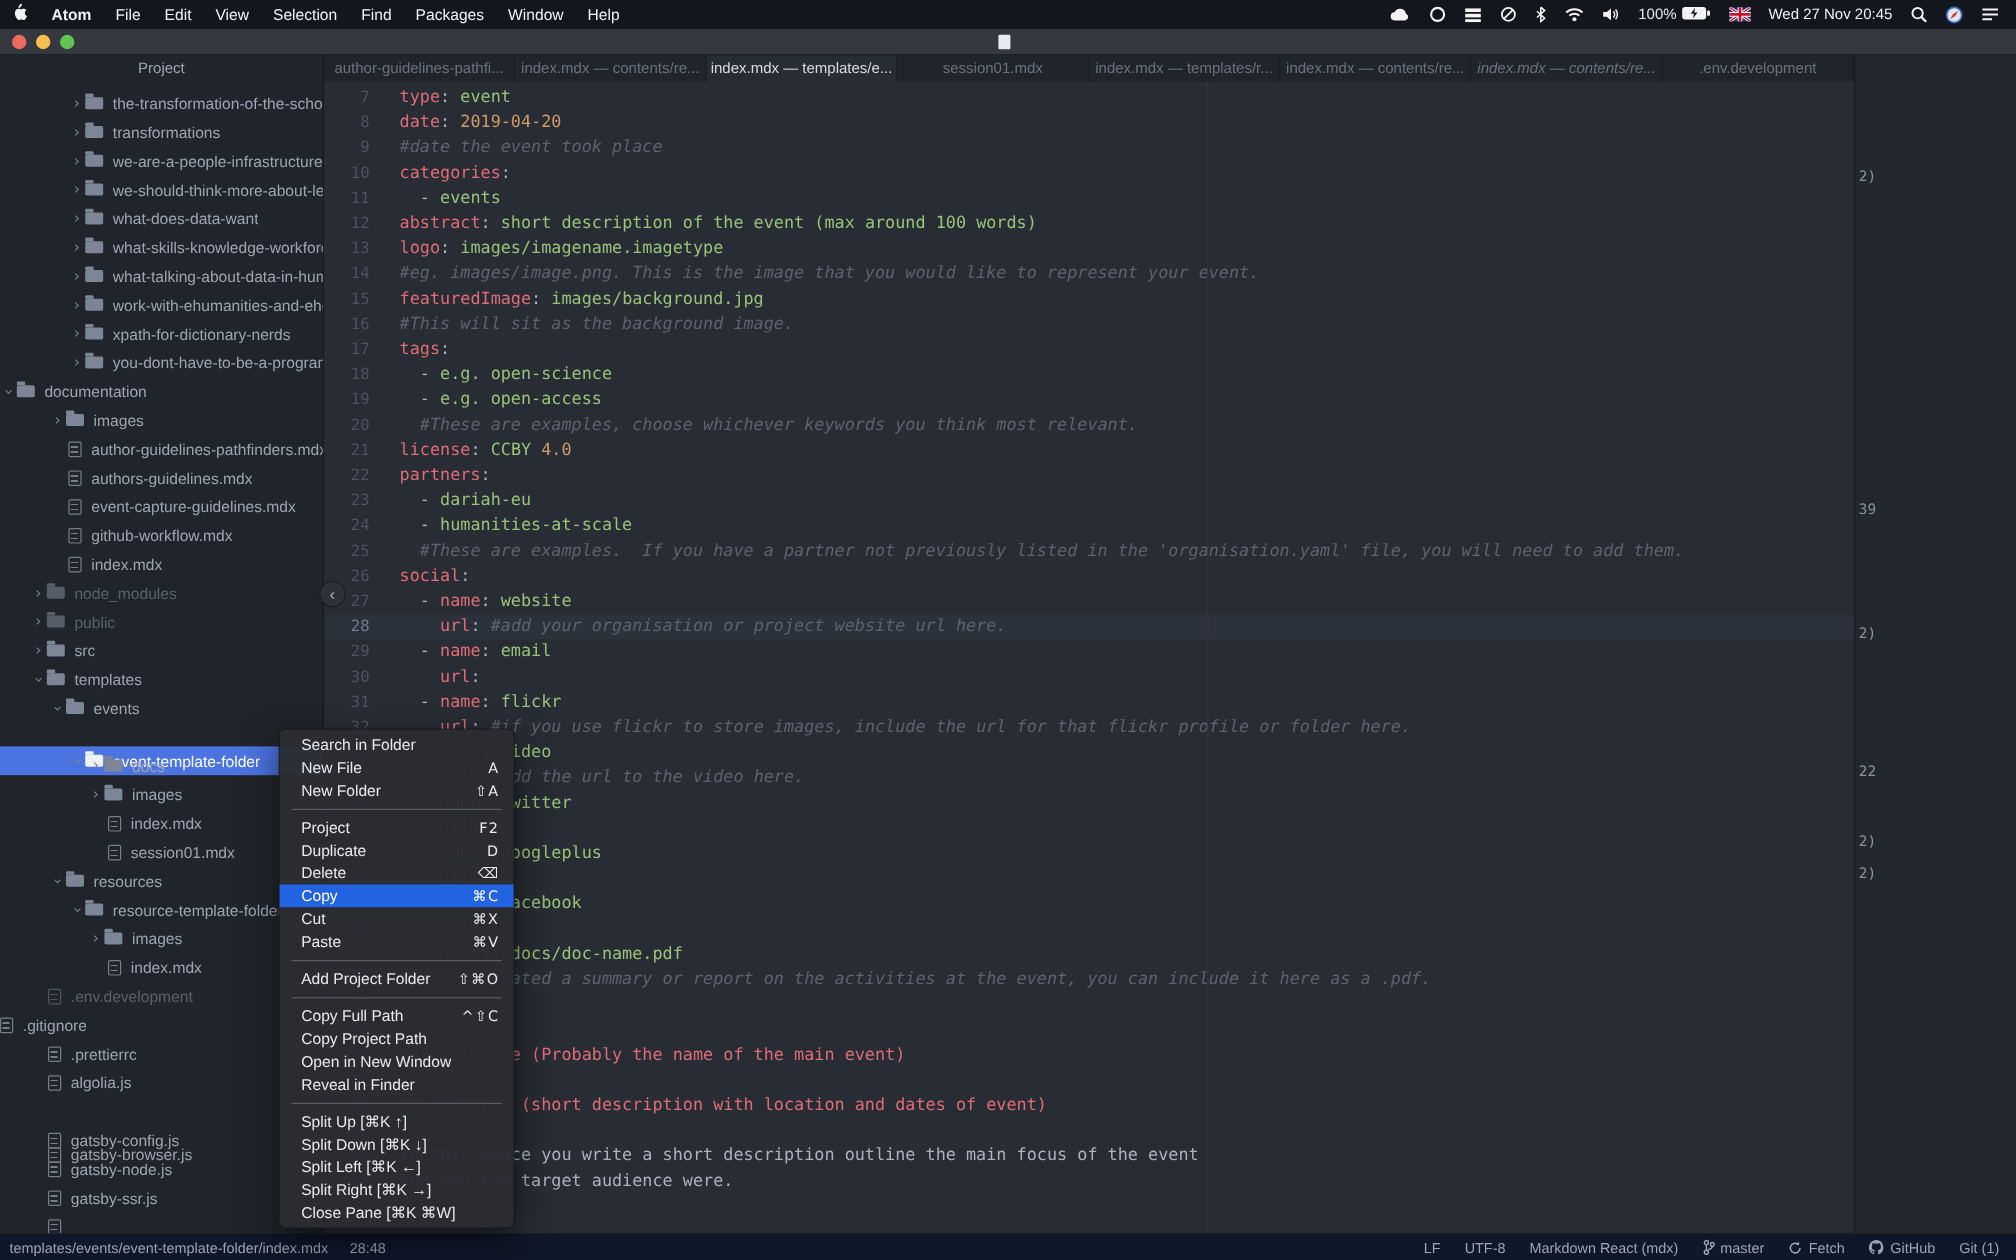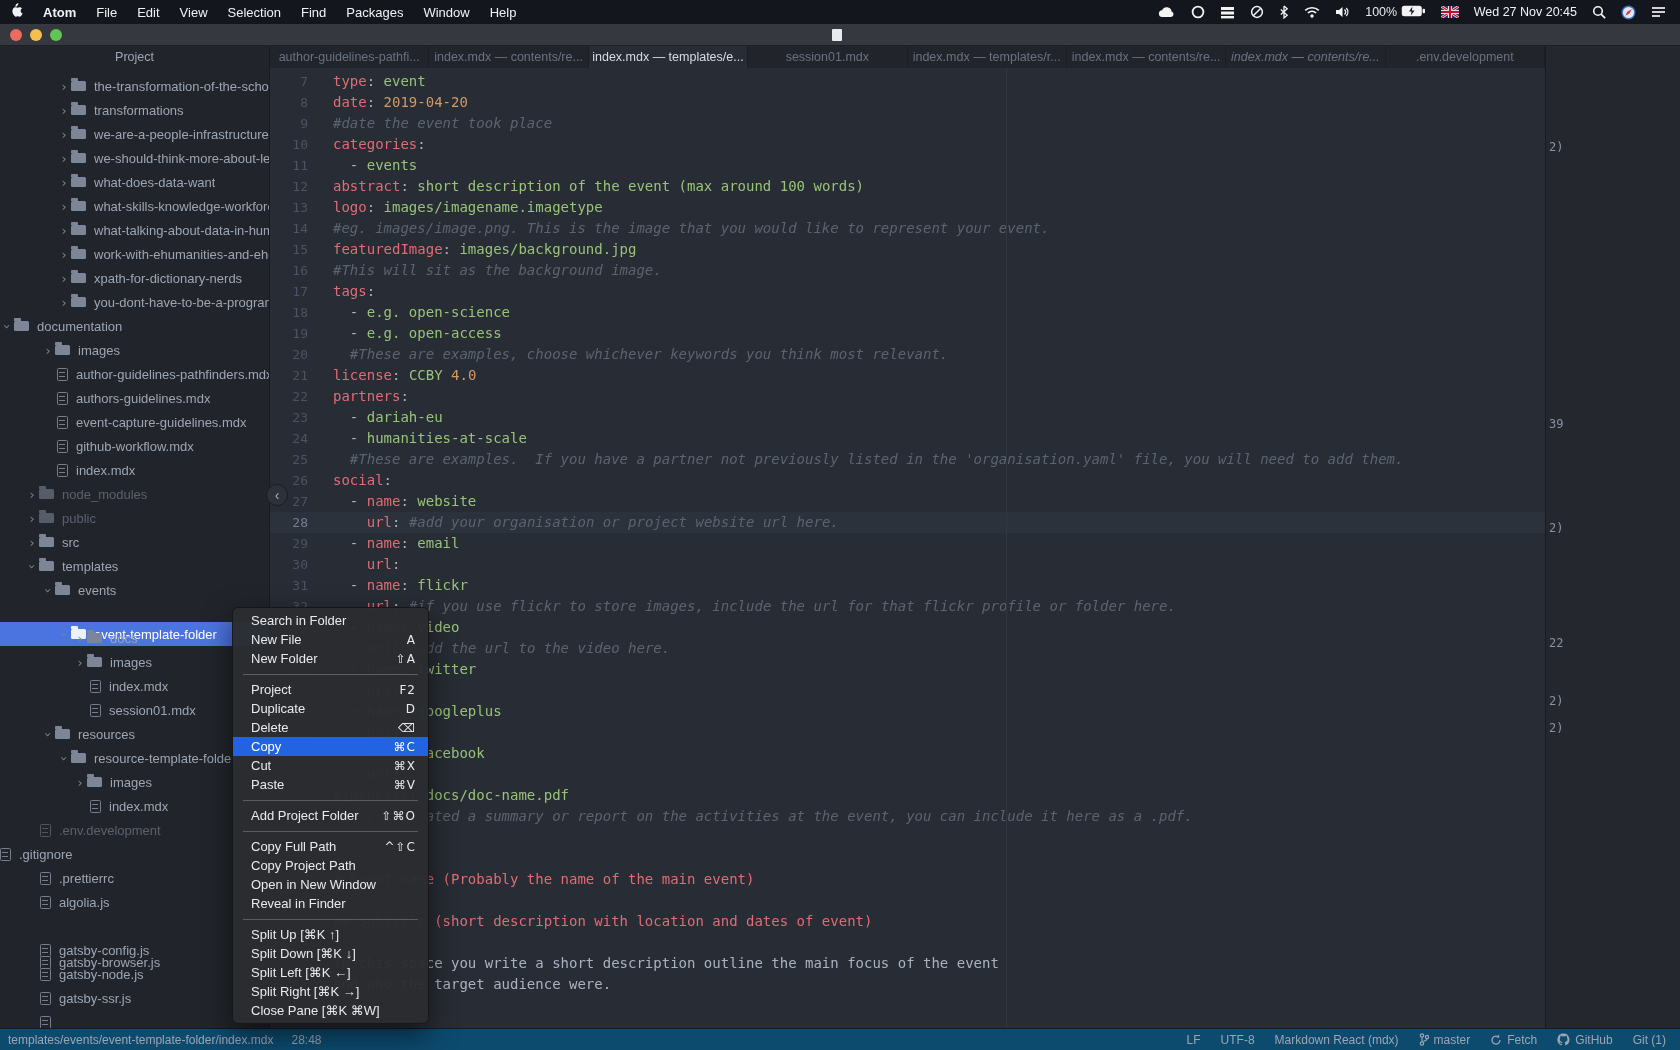--- a/index.html
+++ b/index.html
@@ -46,21 +46,21 @@
 .eline.active .num{color:#747e91}
 .eline .code{position:absolute;left:63px}
 .sk{color:#e06c75}.sv{color:#98c379}.sn{color:#d19a66}.sp{color:#abb2bf}.sh{color:#e06c75}
 .sc{color:#5c6370;font-style:italic}
 #wrapguide{position:absolute;left:1006px;top:68px;width:1px;height:960px;background:#32363e;z-index:7}
 #pane-toggle{position:absolute;left:266px;top:484px;width:22px;height:22px;border-radius:50%;background:#2c313a;border:1px solid #1b1e24;color:#aab2c0;display:flex;align-items:center;justify-content:center;font-size:14px;z-index:25}
 
 #rightpane{position:absolute;left:1545px;top:46px;width:135px;height:982px;background:#24272d;border-left:1px solid #181b20;z-index:4}
 .rfrag{position:absolute;color:#8a93a3;font-family:"DejaVu Sans Mono",monospace;font-size:12px;z-index:5}
 
-#statusbar{position:absolute;left:0;top:1028px;width:1680px;height:22px;background:#0c4a6e;border-top:1px solid #181a1f;color:#9da5b4;font-size:12px;display:flex;align-items:center;z-index:40}
+#statusbar{position:absolute;left:0;top:1028px;width:1680px;height:22px;background:#0f172a;border-top:1px solid #181a1f;color:#9da5b4;font-size:12px;display:flex;align-items:center;z-index:40}
 #statusbar .path{padding-left:8px}
 #statusbar .cursor{padding-left:18px}
 .sb-right{margin-left:auto;display:flex;align-items:flex-end;gap:20px;padding-right:14px}
 .sb-seg{display:flex;align-items:center;gap:5px;white-space:nowrap}
 .sb-seg svg{display:block}
 
 #ctxmenu{position:absolute;left:232px;top:607px;width:197px;background:rgba(42,44,49,0.97);border:1px solid rgba(0,0,0,.45);border-radius:6px;padding:3px 0;box-shadow:0 10px 28px rgba(0,0,0,.55);z-index:50;color:#e9eaec;font-size:13px}
 .cm-item{height:19px;display:flex;align-items:center;padding:0 12px 0 18px}
 .cm-item .lab{flex:1;white-space:nowrap}
 .cm-item .shc{margin-left:10px;font-family:"DejaVu Sans",sans-serif;font-size:12px;letter-spacing:1px}

